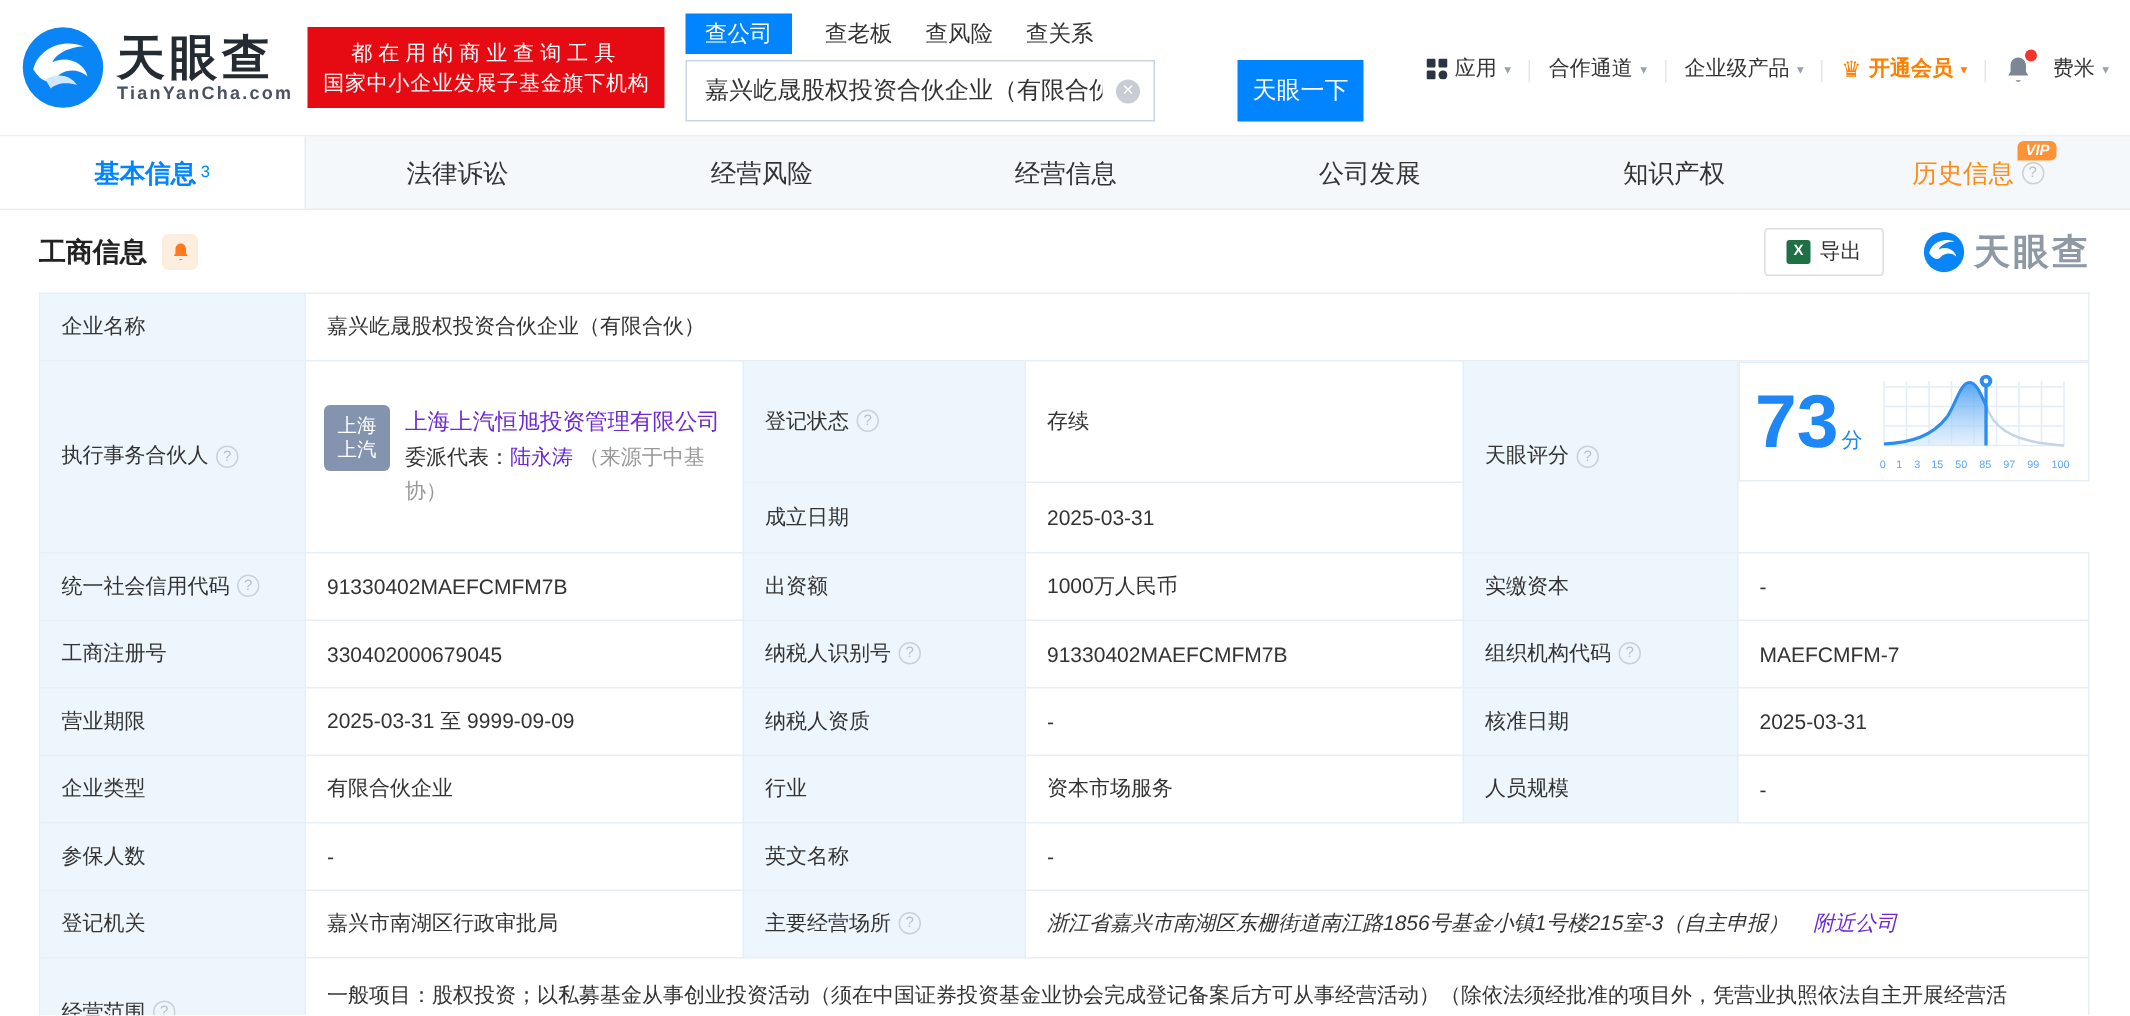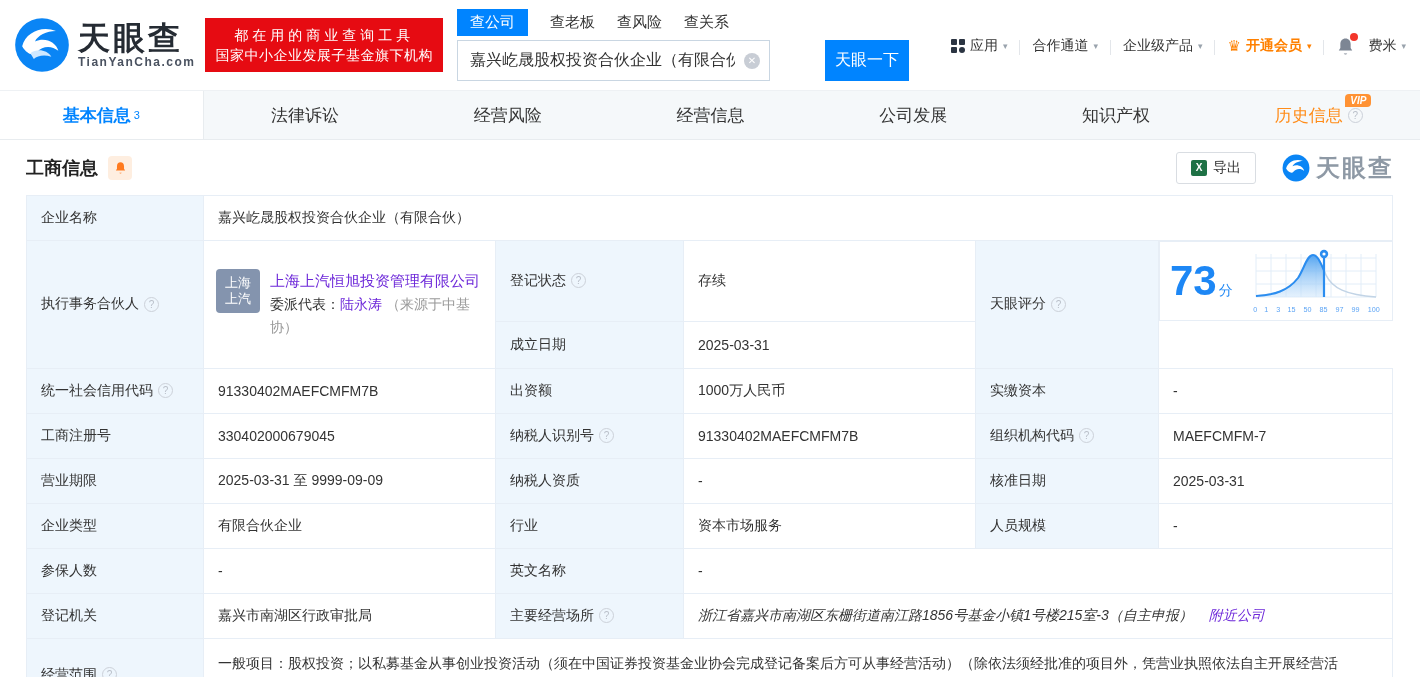--- a/index.html
+++ b/index.html
@@ -64,21 +64,21 @@
   a.lnk { color:#6d28d9; text-decoration:none; cursor:pointer; }
   .green { color:#3dbb39; }
   .gray { color:#999; }
 
   .partner-cell { display:flex; gap:10px; padding:10px 12px; align-items:flex-start; }
   .avatar { width:44px; height:44px; flex:none; background:#8494ae; border-radius:4px; color:#fff; font-size:13px; line-height:16px; display:flex; align-items:center; justify-content:center; text-align:center; padding:2px; cursor:pointer; }
   .partner-txt { line-height:23px; font-size:14px; }
   .partner-txt .c-link { font-size:15px; }
 
   .score-cell { display:flex; align-items:center; gap:10px; padding:6px 10px !important; }
-  .score-num { color:#1d87f5; font-size:42px; font-weight:bold; line-height:1; }
+  .score-num { color:#1d87f5; font-size:50px; font-weight:bold; line-height:1; }
   .score-unit { color:#1d87f5; font-size:14px; margin-left:2px; }
   .score-chart { margin-left:auto; width:130px; }
   .score-axis { display:flex; justify-content:space-between; width:128px; margin:0 auto; }
   .score-axis span { font-size:8px; color:#5ea5f5; transform:scale(.9); }
   .addr-wrap { display:flex; gap:16px; align-items:flex-start;font-style:italic; }
   .scope-cell { padding:12px 14px !important; line-height:24px; }
 </style>
 </head>
 <body>
 

